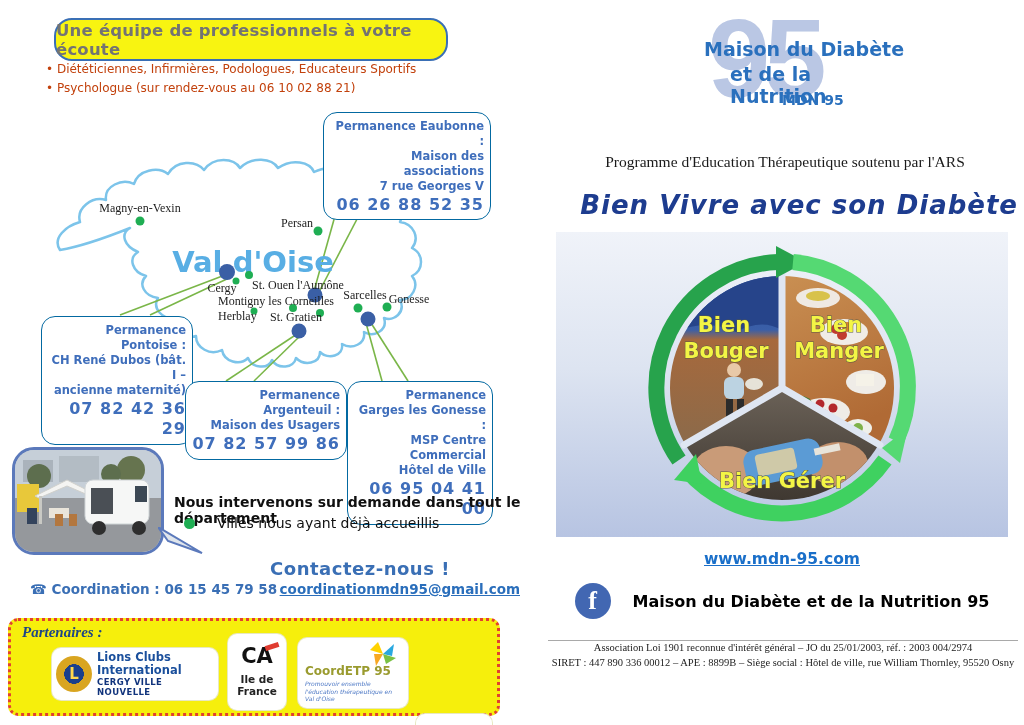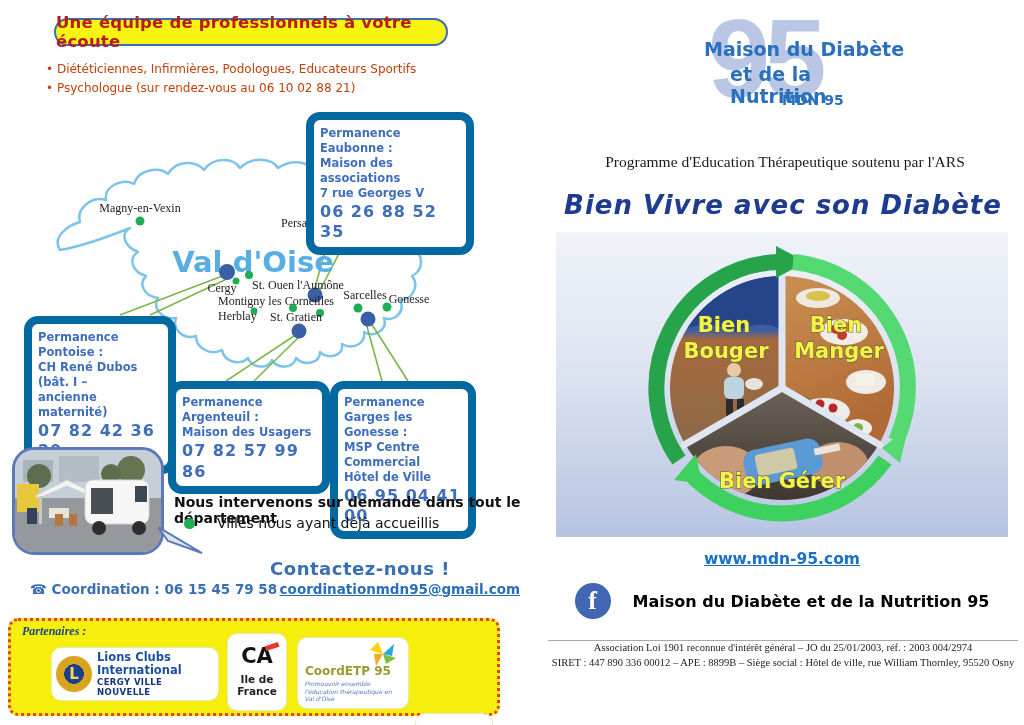--- a/index.html
+++ b/index.html
@@ -5,37 +5,37 @@
   * { margin:0; padding:0; box-sizing:border-box; }
   html,body { background:#ffffff; }
   #page {
     position:relative; width:1024px; height:725px; overflow:hidden;
     background:#ffffff; font-family:"DejaVu Sans", sans-serif;
   }
   .abs { position:absolute; }
 
   
   .banner {
-    left:54px; top:18px; width:394px; height:28px;
+    left:54px; top:18px; width:394px; height:43px;
     background:#f8f411; border:2.5px solid #3a6fb5; border-radius:18px;
     display:flex; align-items:center; justify-content:center;
-    color:#b91c1c; font-weight:bold; font-size:16.5px; letter-spacing:.2px;
+    color:#737373; font-weight:bold; font-size:16.5px; letter-spacing:.2px;
   }
   .bullets { left:46px; top:60px; width:470px; color:#c2410c; font-size:12px; line-height:1.55; }
   .bullets li { list-style:none; }
   .bullets li::before { content:"• "; }
 
   .map-svg { left:0; top:100px; }
   .map-city { font-family:"Liberation Serif", serif; font-size:12px; fill:#1c1c1c; }
   .map-region { font-size:29px; font-weight:bold; fill:#58aee4; }
 
   .callout {
-    background:#ffffff; border:8px solid #0369a1; border-radius:14px;
-    color:#3f6ebb; text-align:left; font-size:11.5px; font-weight:600;
-    padding:6px 6px 4px 6px; line-height:1.3;
+    background:#ffffff; border:1px solid #0369a1; border-radius:14px;
+    color:#3f6ebb; text-align:right; font-size:11.5px; font-weight:600;
+    padding:6px 6px 4px 6px; line-height:1.3;margin-left:17px;
   }
   .callout .c-city { font-weight:800; }
   .callout .c-phone { font-size:16px; font-weight:800; letter-spacing:1px; margin-top:1px; }
   .co-eaubonne   { left:306px; top:112px; width:168px; }
   .co-pontoise   { left:24px;  top:316px; width:152px; }
   .co-argenteuil { left:168px; top:381px; width:162px; }
   .co-garges     { left:330px; top:381px; width:146px; }
 
   .photo-bubble {
     left:12px; top:447px; width:152px; height:108px;
@@ -51,21 +51,21 @@
          color:#3a6fb5; font-size:18px; font-weight:800; letter-spacing:.5px; }
   .contact-row { left:30px; top:581px; width:490px; display:flex; justify-content:space-between;
                  color:#3a6fb5; font-size:13.5px; font-weight:800; }
   .contact-row .email { color:#2a6ebb; text-decoration:underline; }
 
   .partners {
     left:8px; top:618px; width:492px; height:98px;
     background:#f6ef0c; border:3px dotted #e2402f; border-radius:10px;
   }
   .partners-label { left:22px; top:624px; font-family:"Liberation Serif", serif;
-    font-style:italic; font-weight:bold; font-size:12px; color:#1c4587; }
+    font-style:italic; font-weight:bold; font-size:15px; color:#1c4587; }
   .logo-card { background:#ffffff; border-radius:9px; box-shadow:0 0 0 1px #e8e8c0; }
   .lions-card { left:52px; top:648px; width:166px; height:52px; display:flex; align-items:center; gap:5px; padding:4px; }
   .lions-emblem { width:36px; height:36px; border-radius:50%;
     background:radial-gradient(circle at 50% 50%, #1a3f8c 0 38%, #d9a520 39% 100%);
     display:flex; align-items:center; justify-content:center;
     color:#ffd94d; font-weight:900; font-size:15px; flex-shrink:0; }
   .lions-1 { color:#1a4f9c; font-weight:800; font-size:11.5px; line-height:1.15; }
   .lions-2 { color:#10337c; font-weight:800; font-size:8.5px; letter-spacing:.4px; }
   .ca-card { left:228px; top:634px; width:58px; height:76px; display:flex; flex-direction:column;
              align-items:center; justify-content:center; gap:7px; }
@@ -84,21 +84,21 @@
   
   .mdn-logo { left:660px; top:10px; width:250px; height:112px; }
   .mdn-95 { position:absolute; left:48px; top:-16px; font-size:112px; font-weight:bold;
             color:#bac7e4; letter-spacing:-6px; font-family:"Liberation Sans", sans-serif; }
   .mdn-l1 { position:absolute; left:44px; top:28px; color:#2a70bd; font-weight:800; font-size:19px; }
   .mdn-l2 { position:absolute; left:70px; top:53px; color:#2a70bd; font-weight:800; font-size:19px; }
   .mdn-l3 { position:absolute; left:122px; top:82px; color:#2a70bd; font-weight:800; font-size:14px; }
 
   .ars-tagline { left:556px; top:153px; width:458px; text-align:center;
     font-family:"Liberation Serif", serif; font-size:15.5px; color:#1a1a1a; }
-  .main-title { left:548px; top:190px; width:470px; text-align:center;
+  .main-title { left:548px; top:190px; width:470px; text-align:right;
     color:#1d3c8f; font-size:26px; font-weight:800; font-style:italic; letter-spacing:1px; }
 
   .wheel-panel { left:556px; top:232px; width:452px; height:305px;
     background:linear-gradient(180deg,#f0f3f9 0%, #dde4f1 45%, #b7c4e2 100%); }
 
   .web-link { left:556px; top:550px; width:452px; text-align:center;
     color:#1a6fc9; font-weight:800; font-size:15.5px; text-decoration:underline; }
   .fb-row { left:556px; top:583px; width:452px; display:flex; align-items:center;
             justify-content:center; gap:22px; }
   .fb-circle { width:36px; height:36px; border-radius:50%; background:#4267b2; color:#fff;

